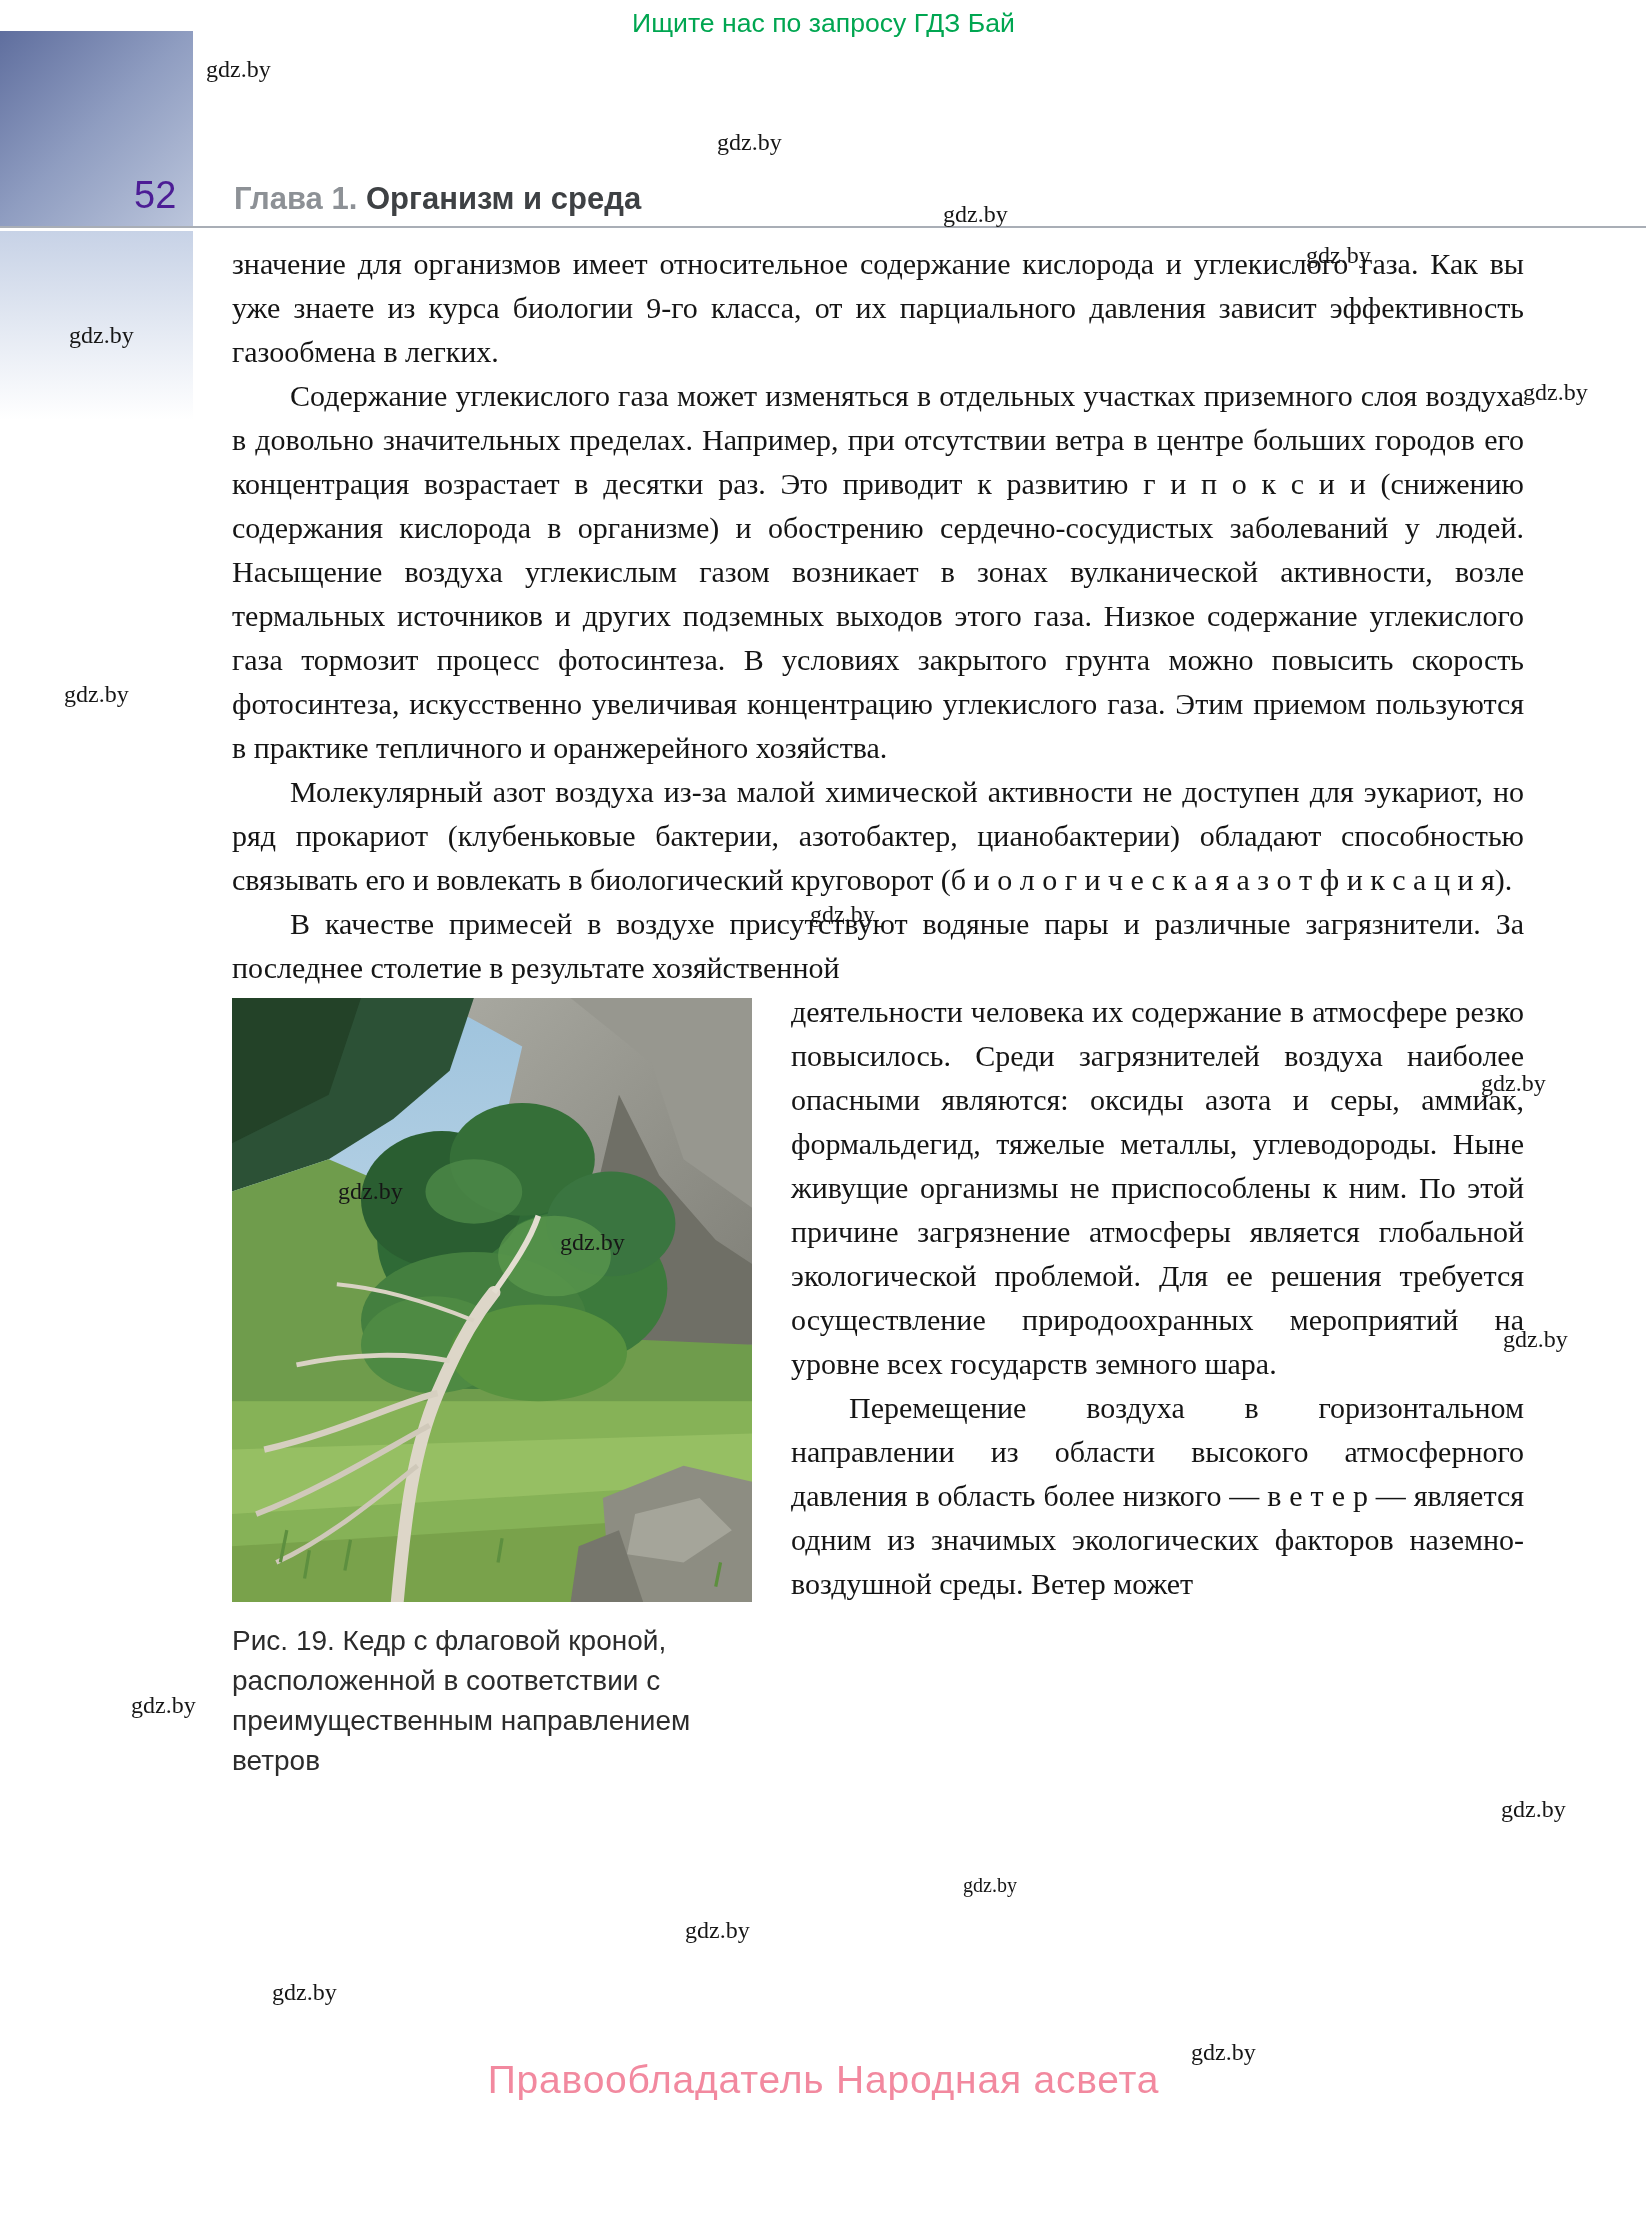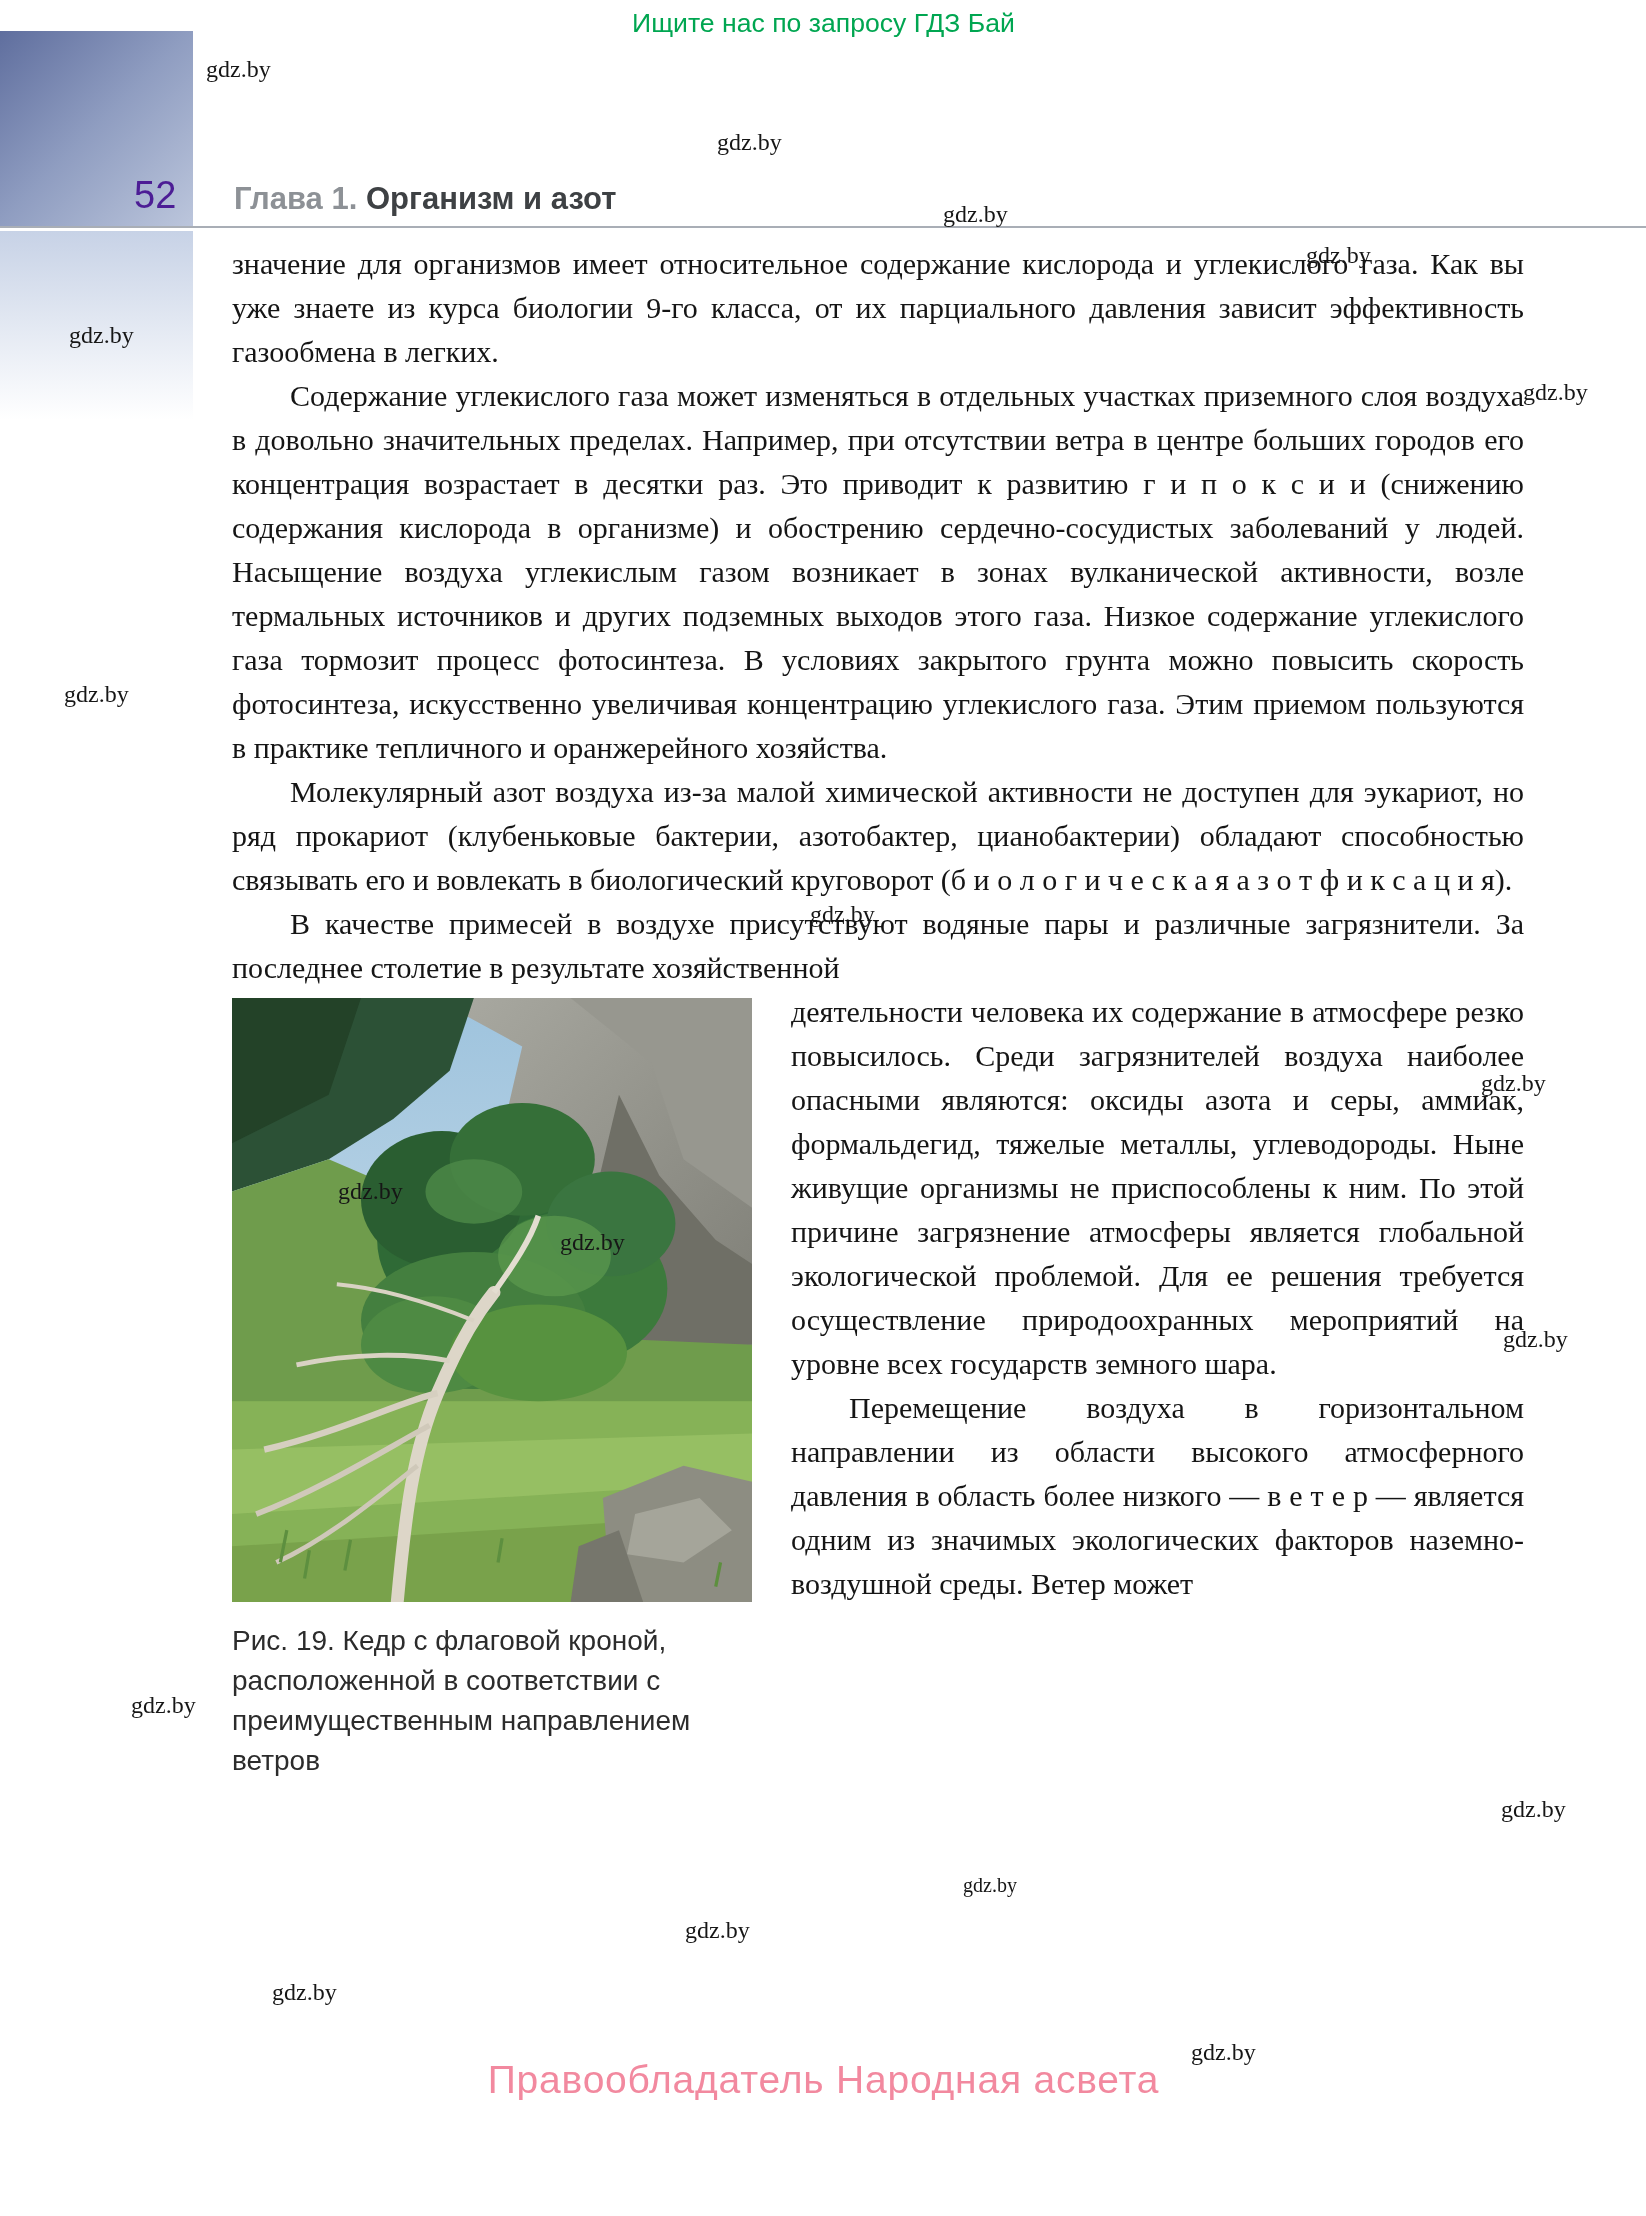--- a/index.html
+++ b/index.html
@@ -77,21 +77,21 @@
   <div class="banner">Ищите нас по запросу ГДЗ Бай</div>
 
   <div class="corner-box"></div>
   <div class="left-strip"></div>
   <div class="header-rule"></div>
 
   <div class="page-number">52</div>
   <div class="chapter">
     <span class="label">Глава 1.</span>
     <span> </span>
-    <span class="title">Организм и азот</span>
+    <span class="title">Организм и среда</span>
   </div>
 
   <div class="content">
     <p>значение для организмов имеет относительное содержание кислорода и углекислого газа.  Как вы уже знаете из курса биологии 9-го класса, от их парциального давления зависит эффективность газообмена в легких.</p>
     <p class="indent">Содержание углекислого газа может изменяться в отдельных участках приземного слоя воздуха в довольно значительных пределах. Например, при отсутствии ветра в центре больших городов его концентрация возрастает в десятки раз. Это приводит к развитию г и п о к с и и (снижению содержания кислорода в организме) и обострению сердечно-сосудистых заболеваний у людей. Насыщение воздуха углекислым газом возникает в зонах вулканической активности, возле термальных источников и других подземных выходов этого газа. Низкое содержание углекислого газа тормозит процесс фотосинтеза. В условиях закрытого грунта можно повысить скорость фотосинтеза, искусственно увеличивая концентрацию углекислого газа. Этим приемом пользуются в практике тепличного и оранжерейного хозяйства.</p>
     <p class="indent">Молекулярный азот воздуха из-за малой химической активности не доступен для эукариот, но ряд прокариот (клубеньковые бактерии, азотобактер, цианобактерии) обладают способностью связывать его и вовлекать в биологический круговорот (б и о л о г и ч е с к а я  а з о т ф и к с а ц и я).</p>
     <p class="indent">В качестве примесей в воздухе присутствуют водяные пары и различные загрязнители. За последнее столетие в результате хозяйственной</p>
 
     <figure class="photo">
       <svg viewBox="0 0 645 749" width="520" height="604" aria-hidden="true">

